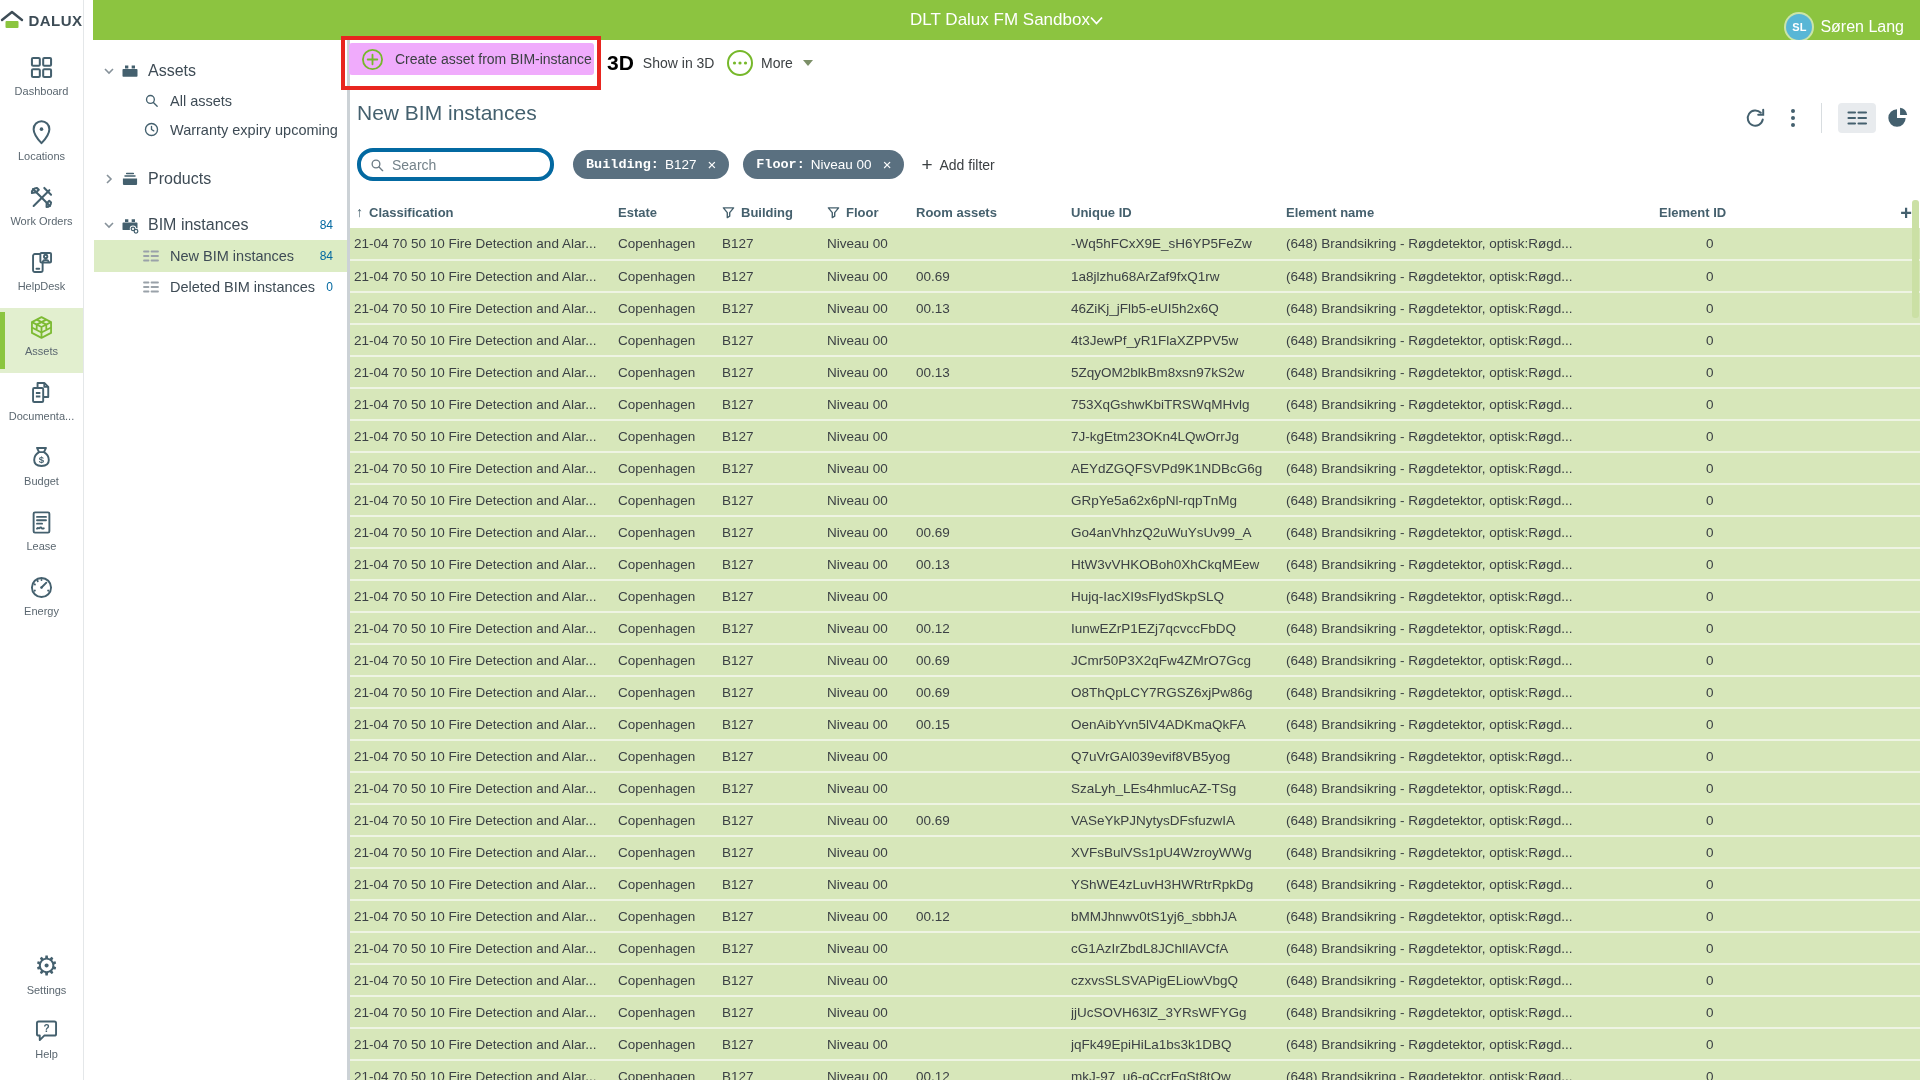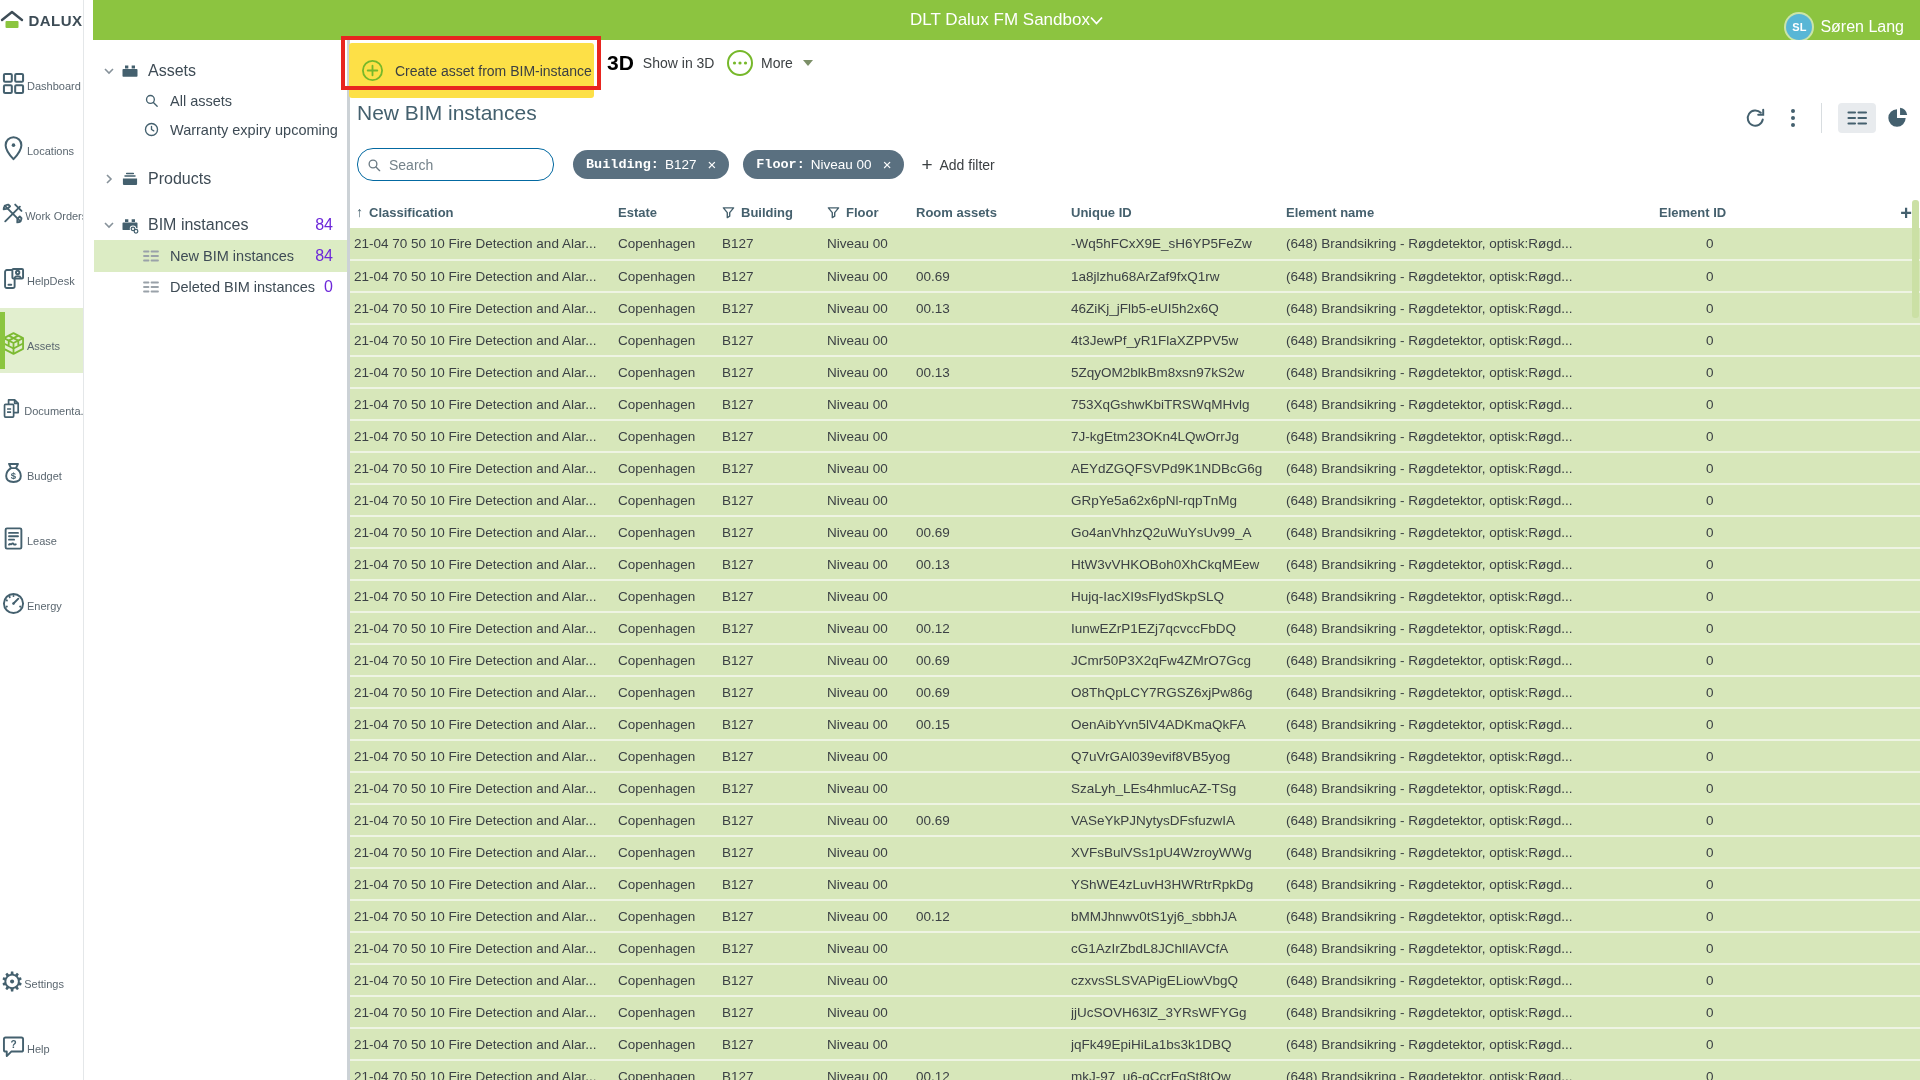--- a/index.html
+++ b/index.html
@@ -17,64 +17,64 @@
   .avatar { width:26px; height:26px; border-radius:50%; background:#58b6d6; color:#fff; font-size:11px; font-weight:bold;
             display:flex; align-items:center; justify-content:center; box-shadow:0 0 0 2px rgba(255,255,255,.55); }
   .username { color:#fff; font-size:16px; }
 
   
   .sidebar { position:absolute; left:0; top:0; bottom:0; width:84px; background:#fff; border-right:1px solid #e4e7e9;
              display:flex; flex-direction:column; }
   .logo { height:40px; display:flex; align-items:center; justify-content:center; gap:4px; cursor:pointer; }
   .logo-text { font-size:15px; font-weight:bold; color:#3d4c56; letter-spacing:.5px; }
   .nav { margin-top:8px; display:flex; flex-direction:column; }
-  .nav-item { position:relative; height:65px; display:flex; flex-direction:row; align-items:center; padding-top:6px; cursor:pointer; }
+  .nav-item { position:relative; height:65px; display:flex; flex-direction:column; align-items:center; padding-top:6px; cursor:pointer; }
   .nav-item .nav-label { margin-top:4px; font-size:11px; color:#5b6membre770; color:#5b6770; max-width:88px; white-space:nowrap; overflow:hidden; }
   .nav-item.active { background:#e2efcf; }
   .nav-item.active::before { content:""; position:absolute; left:0; top:4px; bottom:4px; width:5px; background:#8bc53f; }
   .nav-footer { position:absolute; bottom:4px; left:0; width:93px; display:flex; flex-direction:column; }
   .gear-glyph { font-size:27px; line-height:28px; color:#44606e; }
 
   
   .tree { position:absolute; left:94px; top:40px; bottom:0; width:253px; background:#fff; font-size:15px; color:#3e4b55; }
   .tr-row { display:flex; align-items:center; cursor:pointer; position:relative; }
   .tr-parent { height:30px; }
   .tr-parent .tr-label { font-size:16px; }
   .tr-chev { width:20px; display:flex; justify-content:center; margin-left:5px; }
   .tr-ico { width:22px; display:flex; justify-content:center; margin-right:7px; }
   .tr-child { height:29px; padding-left:46px; font-size:14.5px; }
   .tr-child .tr-ico { margin-right:8px; }
-  .tr-count { position:absolute; right:14px; color:#6d28d9; font-size:16px; }
+  .tr-count { position:absolute; right:14px; color:#0369a1; font-size:12px; }
   .tr-sel { background:#dcecc4; height:32px; }
   .mt16 { margin-top:16px; } .mt20 { margin-top:20px; }
 
   .vdivider { position:absolute; left:347px; top:40px; bottom:0; width:3px; background:#ccd2d6; cursor:col-resize; }
 
   
-  .create-btn { position:absolute; left:349px; top:43px; width:245px; height:55px; background:#fde047; border:none;
+  .create-btn { position:absolute; left:349px; top:43px; width:245px; height:32px; background:#f0abfc; border:none;
                 border-radius:3px; display:flex; align-items:center; gap:11px; padding:0 0 0 12px; cursor:pointer;
                 font-family:inherit; font-size:14px; color:#3c4043; }
   .redbox { position:absolute; left:341px; top:36px; width:260px; height:54px; border:4px solid #e8251f; z-index:6; pointer-events:none; }
   .grp3d { position:absolute; left:607px; top:40px; height:46px; display:flex; align-items:center; gap:9px; cursor:pointer; }
   .badge3d { font-size:21px; font-weight:bold; color:#000000; }
   .lbl14 { font-size:14px; color:#3c4043; }
   .grpmore { position:absolute; left:727px; top:40px; height:46px; display:flex; align-items:center; gap:8px; cursor:pointer; }
   .morecircle { width:26px; height:26px; border:2px solid #76b82a; border-radius:50%; display:flex; align-items:center; justify-content:center; }
   .caret { width:0; height:0; border-left:5px solid transparent; border-right:5px solid transparent; border-top:6px solid #7c8f68; margin-left:2px; }
 
   
   .heading { position:absolute; left:357px; top:101px; font-size:21px; color:#44606e; }
   .iconcluster { position:absolute; top:103px; right:10px; display:flex; align-items:center; }
   .icbtn { display:flex; align-items:center; justify-content:center; cursor:pointer; }
   .ic-div { width:1px; height:30px; background:#d8dde0; margin:0 16px 0 18px; }
   .listbtn { width:38px; height:30px; background:#e8ebee; border-radius:4px; margin-right:8px; }
 
   
   .filterrow { position:absolute; left:357px; top:148px; height:33px; display:flex; align-items:center; }
-  .search { width:197px; height:33px; border:1px solid #0369a1; border-radius:16px; display:flex; align-items:center;
+  .search { width:197px; height:33px; border:4px solid #0369a1; border-radius:16px; display:flex; align-items:center;
             padding:0 8px; gap:7px; margin-right:19px; background:#fff; }
   .search input { border:none; outline:none; width:150px; font-size:14px; font-family:inherit; color:#3c4043; background:transparent; }
   .search input::placeholder { color:#74828a; }
   .chip { height:29px; background:#5a7080; border-radius:15px; color:#fff; display:flex; align-items:center;
           padding:0 13px; font-size:13.5px; margin-right:14px; cursor:default; }
   .chip b { font-weight:bold; margin-right:6px;font-family:Liberation Mono, monospace; }
   .chip .x { margin-left:11px; font-size:15px; cursor:pointer; line-height:1; }
   .addfilter { display:flex; align-items:center; gap:7px; margin-left:3px; cursor:pointer; font-size:14px; color:#3c4043; }
   .plus18 { font-size:19px; font-weight:400; color:#3c4043; line-height:1; }
 

